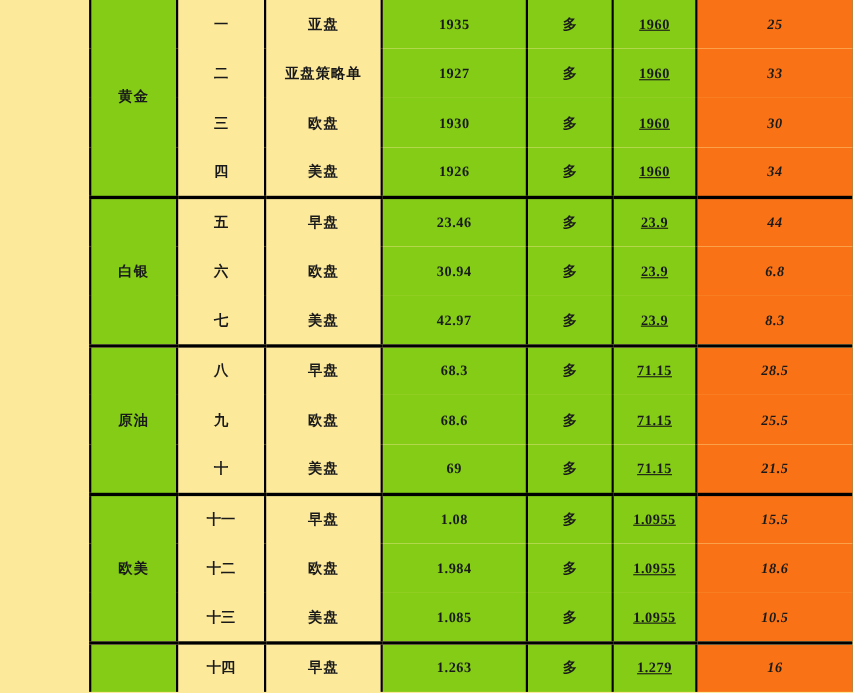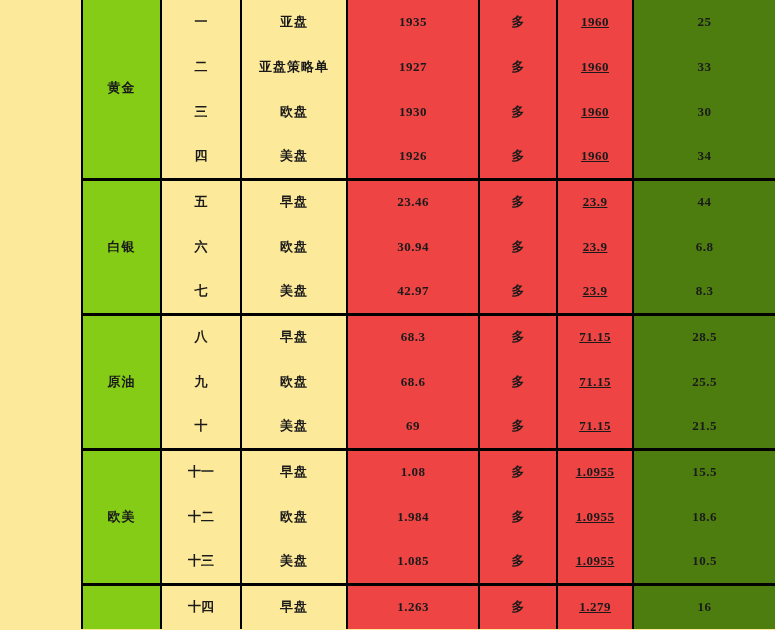--- a/index.html
+++ b/index.html
@@ -56,32 +56,33 @@
     font-size: 13px;
     letter-spacing: 1px;
   }
   td.num, td.sess {
     background: #fce99a;
     border-left: none;
     border-right: none;
   }
   td.sess { letter-spacing: 1px; }
   td.entry, td.dir, td.tgt {
-    background: #ef4444;
+    background: #84cc16;
     border-left: none;
     border-right: none;
   }
   td.entry { letter-spacing: 0.5px; }
   td.tgt   { letter-spacing: 0.5px; text-decoration: underline; }
   td.prof {
-    background: #4d7c0f;
+    background: #f97316;
     color: #e01b1b;
     border-left: 2px solid #000;
     border-right: none;
     letter-spacing: 0.5px;
+    font-style: italic;
   }
   
   tr.gsep > td { border-top: 3px solid #000; }
   tr.first > td { border-top: none; }
   .row-h { height: 45px; }
 
   
 </style>
 </head>
 <body>

